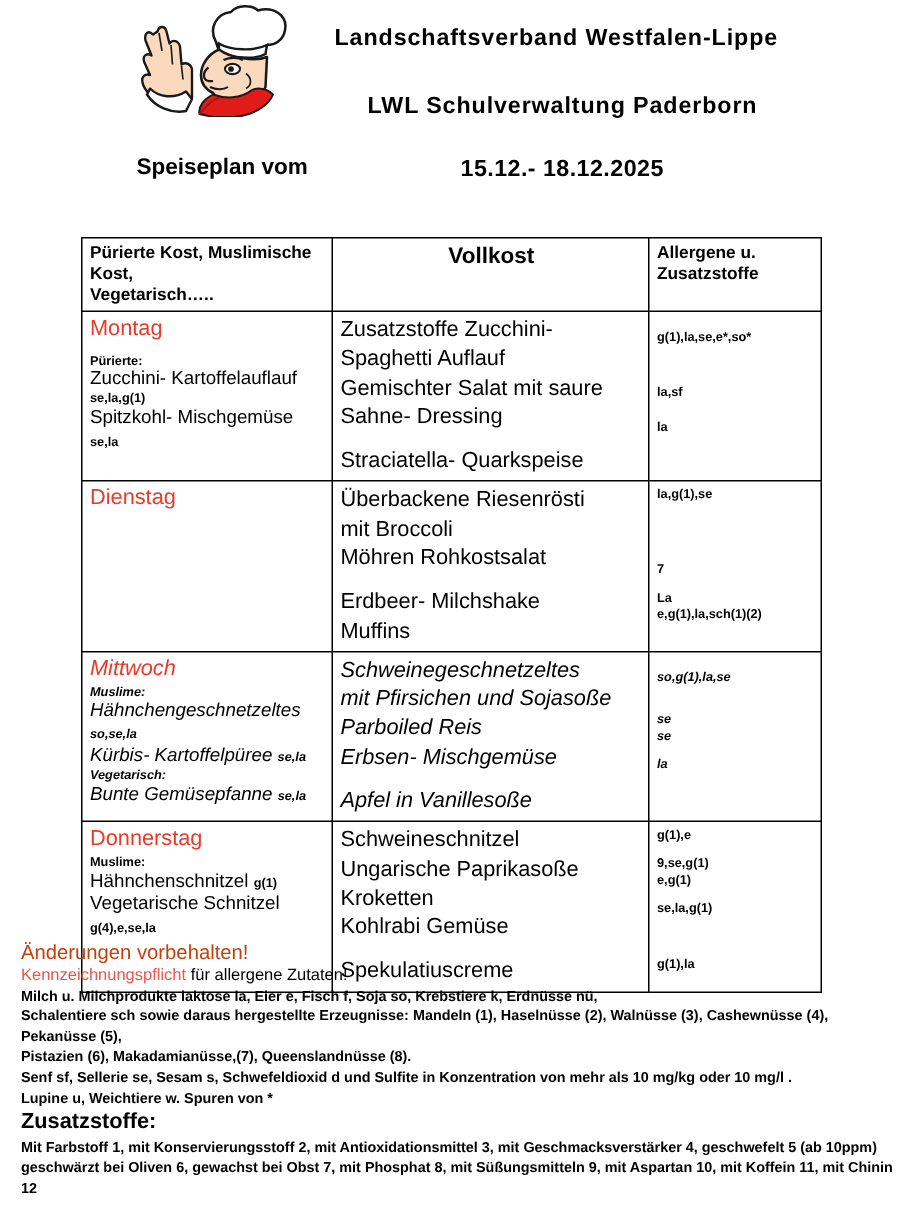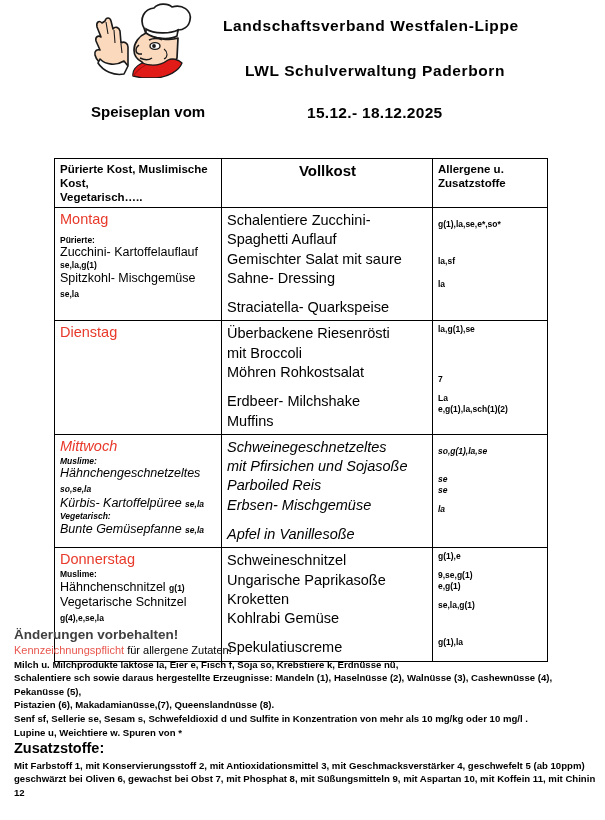--- a/index.html
+++ b/index.html
@@ -140,23 +140,23 @@
   .alg-cell div.g3 { height: 26px; }
   .alg-cell div.g4 { height: 12px; }
 
   
   .footer {
     position: absolute;
     left: 14px; top: 626px;
     width: 586px;
   }
   .f-green-bold {
-    color: #404040;
+    color: #c2410c;
     font-size: 13.5px;
-    font-weight: bold;
+    font-weight: normal;
     line-height: 1.28;
   }
   .f-line2 {
     font-size: 11px;
     font-weight: normal;
     line-height: 1.3;
   }
   .f-red-inline { color: #e8564e; }
   .f-heading {
     font-size: 14.5px;
@@ -243,21 +243,21 @@
     <tr class="day-row row-montag">
       <td>
         <div class="day-name">Montag</div>
         <div class="spacer-6"></div>
         <div class="diet-label">Pürierte:</div>
         <div class="dish-small">Zucchini- Kartoffelauflauf</div>
         <div class="alg-line">se,la,g(1)</div>
         <div class="dish-small"><span>Spitzkohl- Mischgemüse</span> <span class="alg-inline">se,la</span></div>
       </td>
       <td>
-        <div class="vollkost-line">Schalentiere Zucchini-</div>
+        <div class="vollkost-line">Zusatzstoffe Zucchini-</div>
         <div class="vollkost-line">Spaghetti Auflauf</div>
         <div class="vollkost-line">Gemischter Salat mit saure</div>
         <div class="vollkost-line">Sahne- Dressing</div>
         <div class="vollkost-gap"></div>
         <div class="vollkost-line">Straciatella- Quarkspeise</div>
       </td>
       <td class="alg-cell">
         <div class="g"></div>
         <div>g(1),la,se,e*,so*</div>
         <div class="g3"></div>

